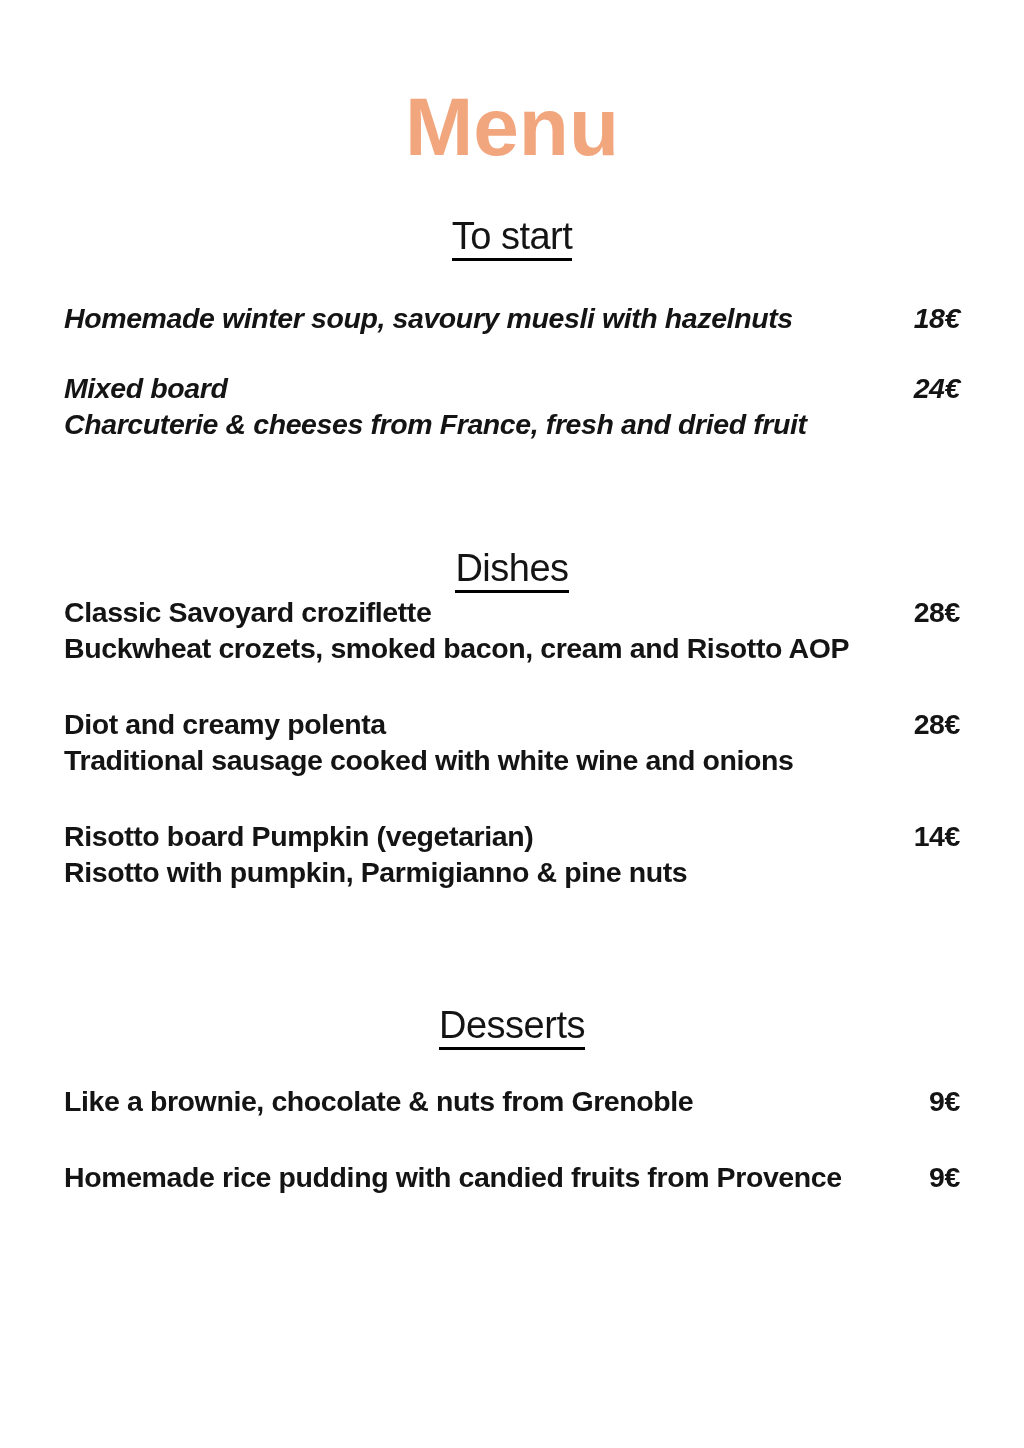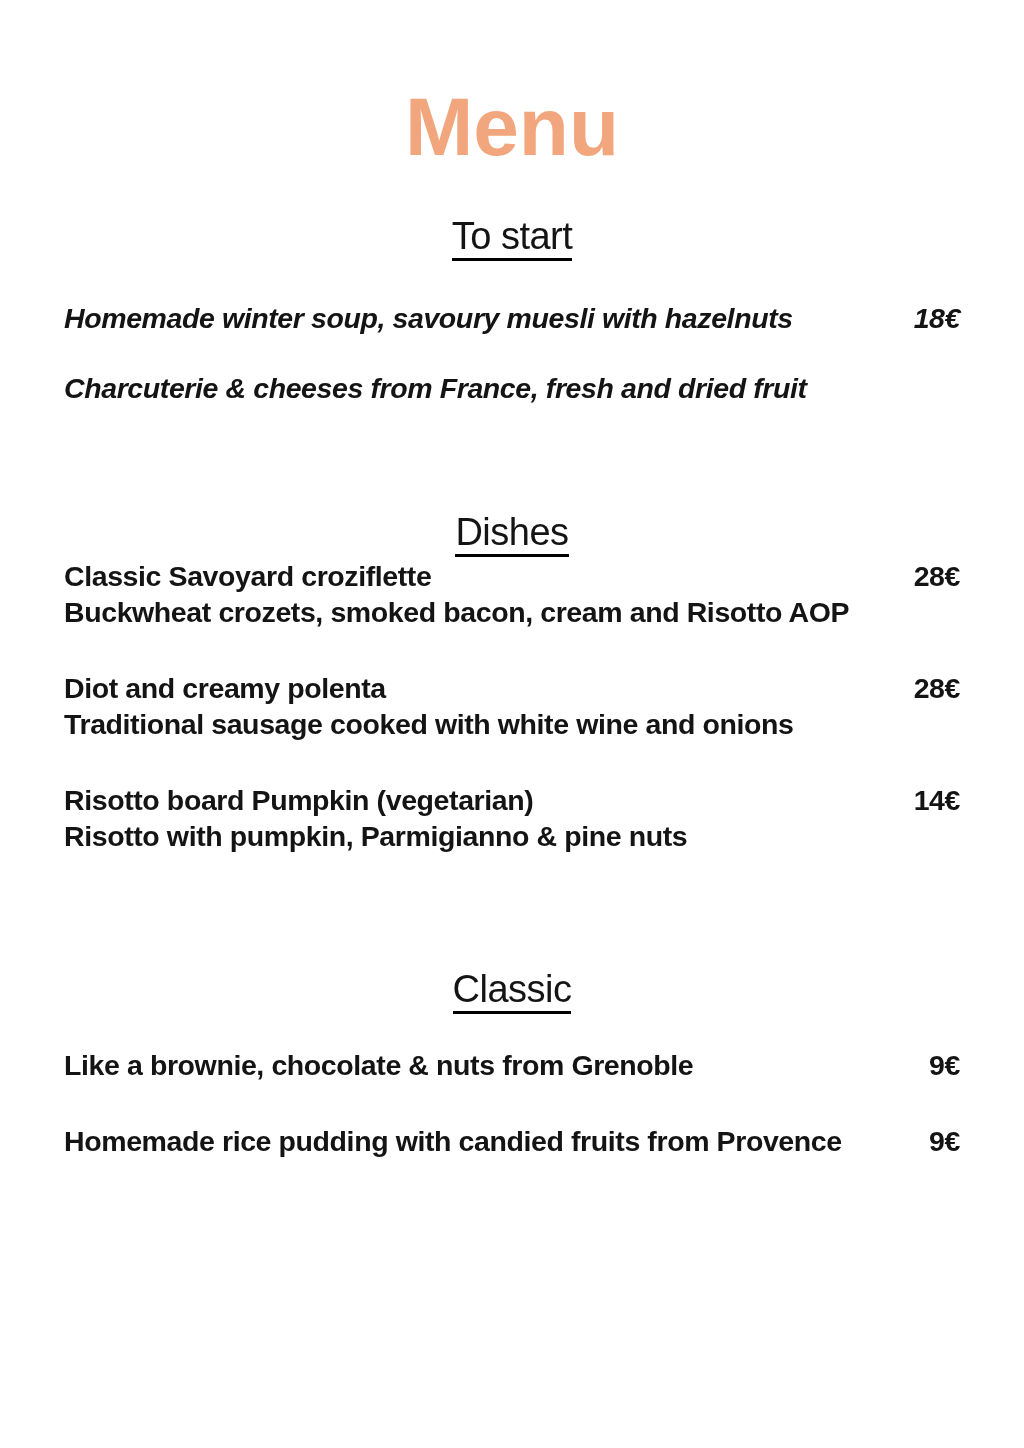--- a/index.html
+++ b/index.html
@@ -78,20 +78,24 @@
     <span class="underlined">To start</span>
   </h2>
   <div class="section starters">
     <div class="item starter-1">
       <div class="row">
         <span class="name">Homemade winter soup, savoury muesli with hazelnuts</span>
         <span class="price">18€</span>
       </div>
     </div>
     <div class="item starter-2">
+      <div class="row">
+        <span class="name">Mixed board</span>
+        <span class="price">24€</span>
+      </div>
       <div class="desc">Charcuterie &amp; cheeses from France, fresh and dried fruit</div>
     </div>
   </div>
 
   <h2 class="section-heading heading-dishes">
     <span class="underlined">Dishes</span>
   </h2>
   <div class="section dishes">
     <div class="item dish-1">
       <div class="row">
@@ -110,21 +114,21 @@
     <div class="item dish-3">
       <div class="row">
         <span class="name">Risotto board Pumpkin (vegetarian)</span>
         <span class="price">14€</span>
       </div>
       <div class="desc">Risotto with pumpkin, Parmigianno &amp; pine nuts</div>
     </div>
   </div>
 
   <h2 class="section-heading heading-desserts">
-    <span class="underlined">Classic</span>
+    <span class="underlined">Desserts</span>
   </h2>
   <div class="section desserts">
     <div class="item dessert-1">
       <div class="row">
         <span class="name">Like a brownie, chocolate &amp; nuts from Grenoble</span>
         <span class="price">9€</span>
       </div>
     </div>
     <div class="item dessert-2">
       <div class="row">

